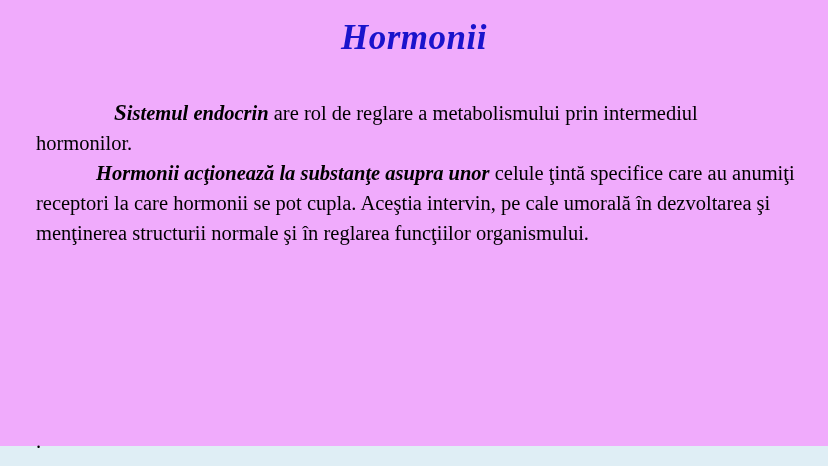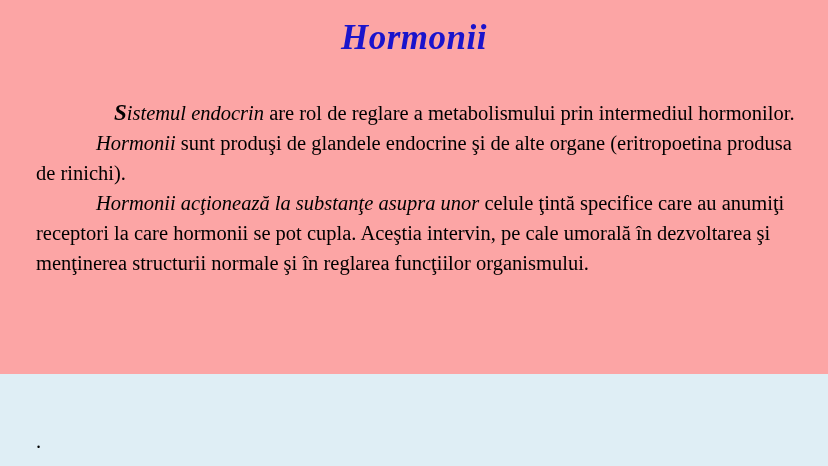--- a/index.html
+++ b/index.html
@@ -9,22 +9,22 @@
   body {
     width: 828px;
     height: 466px;
     background: #dfeef5;
     font-family: "Liberation Serif", serif;
     overflow: hidden;
   }
   .slide {
     position: relative;
     width: 828px;
-    height: 374px;
-    background: #fca5a5;
+    height: 446px;
+    background: #f0abfc;
     box-sizing: border-box;
   }
   .slide-title {
     text-align: center;
     color: #1a14cc;
     font-family: "Liberation Serif", serif;
     font-weight: bold;
     font-style: italic;
     font-size: 35px;
     letter-spacing: 0.5px;
@@ -42,21 +42,21 @@
     color: #000000;
     font-family: "Liberation Serif", serif;
   }
   .para {
     margin: 0 0 0 0;
     text-indent: 60px;
     white-space: normal;
   }
   .para.p1 { text-indent: 78px; }
   .lead {
-    font-weight: normal;
+    font-weight: bold;
     font-style: italic;
   }
   .lead-cap {
     font-weight: bold;
     font-style: italic;
     font-size: 23px;
   }
   .dot-line {
     position: absolute;
     left: 36px;
@@ -71,21 +71,20 @@
 
 <div class="slide">
 
   <h1 class="slide-title">Hormonii</h1>
 
   <div class="body-block">
 
     <p class="para p1"><span class="lead-cap">S</span><span class="lead">istemul endocrin</span><span> are rol de  reglare a metabolismului prin intermediul hormonilor.</span></p>
 
 
-    <p class="para"><span class="lead">Hormonii</span><span> sunt produşi de glandele endocrine şi de alte organe (eritropoetina produsa de rinichi).</span></p>
 
 
     <p class="para"><span class="lead">Hormonii  acţionează la substanţe asupra unor</span><span> celule ţintă specifice care au anumiţi receptori la care hormonii se pot cupla. Aceştia intervin, pe cale umorală în dezvoltarea şi menţinerea structurii normale şi în reglarea funcţiilor organismului.</span></p>
 
   </div>
 
   <div class="dot-line">.</div>
 
 </div>
 

